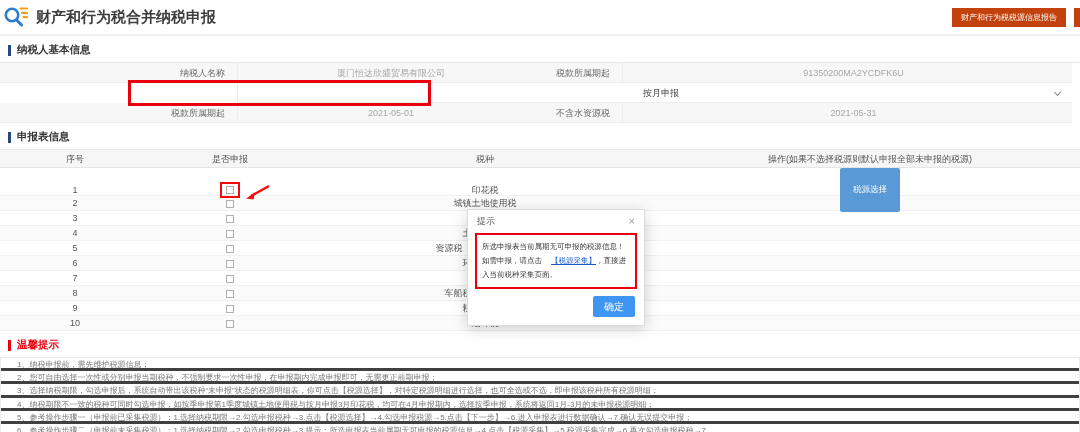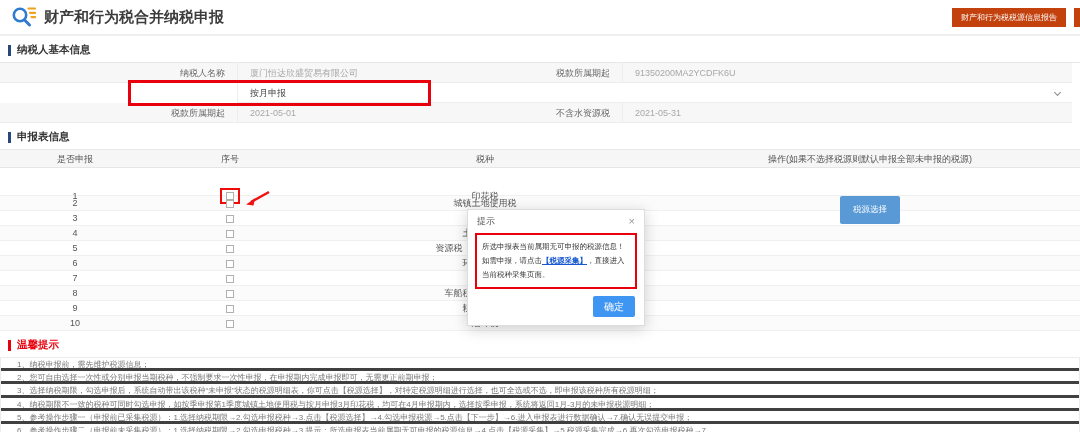--- a/index.html
+++ b/index.html
@@ -2,60 +2,60 @@
 <html><head>
 <meta charset="utf-8">
 <style>
   * { box-sizing: border-box; margin: 0; padding: 0; }
   html,body { width:1080px; height:432px; }
   body {
     position: relative; overflow: hidden; background:#fff;
     font-family:"Liberation Sans","DejaVu Sans",sans-serif; color:#333;
   }
   
-  .topbar { height:36px; border-bottom:2px solid #f0f0f0; display:flex; align-items:center; padding-left:10px; position:relative; }
+  .topbar { height:36px; border-bottom:2px solid #f0f0f0; display:flex; align-items:center; padding-left:2px; position:relative; }
   .page-title { font-size:15px; font-weight:bold; color:#3d3d3d; margin-left:8px; }
   .top-actions { position:absolute; top:8px; left:952px; display:flex; gap:8px; }
   .orange-btn { background:#c2410c; color:#fff; font-size:8px; border:none; padding:4px 9px; white-space:nowrap; cursor:pointer; }
   
   .section { padding-left:8px; padding-right:0; }
   .sec-title { display:flex; align-items:center; margin:7px 0 5px 0; font-size:10.5px; font-weight:bold; color:#333; }
   .sec-bar { width:3px; height:11px; background:#27477d; margin-right:6px; flex:none; }
   .sec-title.red { color:#e8000d; }
   .sec-title.red .sec-bar { background:#e8000d; }
   
   .info-grid { position:relative; display:grid; grid-template-columns:237px 295px 90px 450px; border-top:1px solid #e8e8e8; font-size:9px; }
-  .ig-cell { height:20px; line-height:20px; border-bottom:1px solid #ededed; white-space:nowrap; overflow:hidden; }
+  .ig-cell { height:20px; line-height:20px; border-bottom:1px solid #ededed; white-space:nowrap; overflow:hidden;text-align:center; }
   .ig-label { text-align:right; padding-right:12px; color:#666;padding-left:19px; }
   .ig-value { padding-left:12px; color:#a8a8a8; border-left:1px solid #ededed; }
   .zebra { background:#f7f7f7; }
   .wide-value { grid-column:2 / 5; position:relative; color:#444; }
   .chev { position:absolute; right:12px; top:7px; width:5px; height:5px; border-right:1px solid #888; border-bottom:1px solid #888; transform:rotate(45deg); }
   .red-box-period { position:absolute; left:128px; top:17px; width:303px; height:26px; border:3px solid #e8000d; z-index:5; pointer-events:none; }
   
   .decl-table { border-top:1px solid #e8e8e8; font-size:9px; color:#555; }
   .thead, .trow { display:grid; grid-template-columns:150px 160px 350px 420px; text-align:center; align-items:center; }
   .thead { height:18px; line-height:18px; background:#f6f6f6; border-bottom:1px solid #e6e6e6; color:#555; }
   .trow { height:15px; border-bottom:1px solid #f0f0f0; }
   .trow:nth-child(even) { background:#fbfbfb; }
   .trow.first { height:28px; }
   .cbcell { position:relative; }
   .cbwrap { display:inline-flex; align-items:center; justify-content:center; vertical-align:middle; }
   .first .cbwrap { border:2px solid #f00a0a; padding:2px 4px; }
   .cb { display:inline-block; width:8px; height:8px; border:1px solid #b0b0b0; background:#fff; cursor:pointer; }
   .arrow { display:none; position:absolute; left:calc(50% + 13px); top:1px; }
   .first .arrow { display:block; }
-  .src-btn { background:#5899d6; color:#fff; border:none; font-size:8.5px; padding:8px 13px; border-radius:2px; cursor:pointer;margin-top:28px; }
+  .src-btn { background:#5899d6; color:#fff; border:none; font-size:8.5px; padding:16px 13px; border-radius:2px; cursor:pointer; }
   
   .modal { position:absolute; left:467px; top:209px; width:178px; background:#fff; border:1px solid #dcdcdc; box-shadow:0 3px 14px rgba(0,0,0,0.18); z-index:30; }
   .modal-head { display:flex; justify-content:space-between; align-items:center; padding:5px 9px 3px 9px; font-size:9px; color:#555; }
   .modal-close { color:#999; font-size:11px; line-height:1; cursor:pointer; }
   .modal-annot { margin:2px 7px 7px 7px; border:2px solid #e8000d; padding:5px 5px; }
   .modal-text { font-size:7.5px; line-height:1.85; color:#333; }
-  .modal-link { color:#1557d0; font-weight:bold; text-decoration:underline; cursor:pointer; }
+  .modal-link { color:#1557d0; font-weight:normal; text-decoration:underline; cursor:pointer;margin-left:9px; }
   .modal-foot { text-align:right; padding:0 9px 8px 9px; }
   .confirm-btn { background:#3f95f2; color:#fff; border:none; font-size:10px; padding:3.5px 11px; border-radius:2px; cursor:pointer; }
   
   .tips-box { border:1px solid #ececec; border-bottom:none; }
   .tip-line { font-size:8px; color:#777; padding:0 16px; height:13.2px; line-height:13.2px; border-bottom:3px solid #404040; white-space:nowrap; overflow:hidden; }
 </style>
 </head>
 <body>
 
 <div class="topbar">
@@ -102,22 +102,22 @@
 </div>
 
 <div class="section">
   <div class="sec-title">
     <span class="sec-bar"></span>
     <span>申报表信息</span>
   </div>
 </div>
 <div class="decl-table">
   <div class="thead">
+    <div>序号</div>
     <div>是否申报</div>
-    <div>序号</div>
     <div>税种</div>
     <div>操作(如果不选择税源则默认申报全部未申报的税源)</div>
   </div>
   <div>
   <div class="trow first">
     <div>1</div>
     <div class="cbcell">
       <span class="cbwrap">
         <span class="cb"></span>
       </span>

